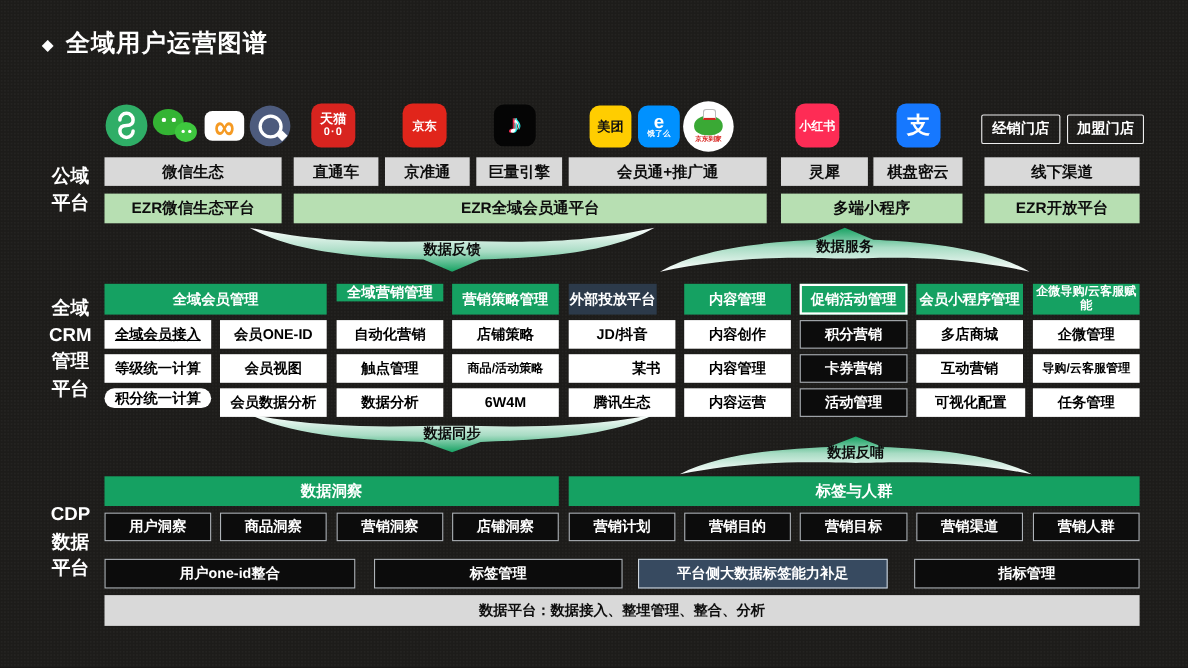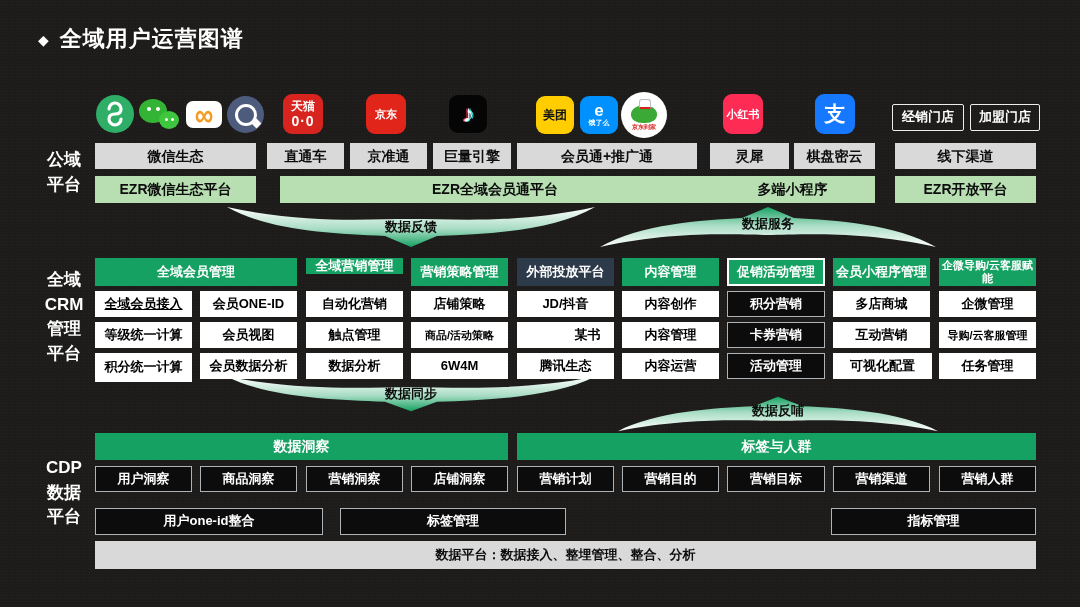--- a/index.html
+++ b/index.html
@@ -29,21 +29,21 @@
   .arrow-wrap svg{position:absolute;left:0;top:0;width:100%;height:100%;}
   .arrow-label{position:absolute;width:100%;text-align:center;color:#0d0d0d;
     font-weight:700;font-size:13px;}
   
   .icon{position:absolute;display:flex;align-items:center;justify-content:center;
     font-weight:700;flex-direction:column;}
   .r9{border-radius:9px;}
   .circle{border-radius:50%;}
   .tmall{background:#d8241f;color:#fff;}
   .tmall .t1{font-size:12px;line-height:1.1;}
-  .tmall .t2{font-size:14px;line-height:1;letter-spacing:1px;}
+  .tmall .t2{font-size:10px;line-height:1;letter-spacing:1px;}
   .jdicon{background:#e1251b;color:#fff;font-size:11px;}
   .douyin{background:#050505;color:#fff;}
   .douyin span{font-size:24px;text-shadow:1.5px 0 #25f4ee,-1.5px 0 #fe2c55;}
   .meituan{background:#ffcd00;color:#111;font-size:12px;}
   .eleme{background:#0091ff;color:#fff;}
   .eleme .e{font-size:17px;line-height:1;}
   .eleme .t{font-size:7px;line-height:1.2;}
   .jddj{background:#fff;}
   .jddj .roo{width:26px;height:18px;background:#3aa935;border-radius:50% 50% 45% 45%;position:relative;margin-top:6px;}
   .jddj .hat{position:absolute;left:8px;top:-6px;width:10px;height:7px;background:#fff;border:1px solid #bbb;border-bottom:2px solid #d8241f;border-radius:3px 3px 0 0;}
@@ -126,21 +126,21 @@
   <div class="box gray" style="left:95px;top:143px;width:161px;height:26px;">微信生态</div>
   <div class="box gray" style="left:267px;top:143px;width:77px;height:26px;">直通车</div>
   <div class="box gray" style="left:350px;top:143px;width:77px;height:26px;">京准通</div>
   <div class="box gray" style="left:433px;top:143px;width:78px;height:26px;">巨量引擎</div>
   <div class="box gray" style="left:517px;top:143px;width:180px;height:26px;">会员通+推广通</div>
   <div class="box gray" style="left:710px;top:143px;width:79px;height:26px;">灵犀</div>
   <div class="box gray" style="left:794px;top:143px;width:81px;height:26px;">棋盘密云</div>
   <div class="box gray" style="left:895px;top:143px;width:141px;height:26px;">线下渠道</div>
 
   <div class="box lgreen" style="left:95px;top:176px;width:161px;height:27px;">EZR微信生态平台</div>
-  <div class="box lgreen" style="left:280px;top:176px;width:430px;height:27px;">EZR全域会员通平台</div>
+  <div class="box lgreen" style="left:267px;top:176px;width:430px;height:27px;">EZR全域会员通平台</div>
   <div class="box lgreen" style="left:710px;top:176px;width:165px;height:27px;">多端小程序</div>
   <div class="box lgreen" style="left:895px;top:176px;width:141px;height:27px;">EZR开放平台</div>
 
   <div class="arrow-wrap" style="left:225px;top:206px;width:372px;height:42px;">
     <svg viewBox="0 0 372 42" preserveAspectRatio="none">
       <defs>
           <linearGradient id="gd1" x1="0" y1="0" x2="0" y2="1">
         <stop offset="0" stop-color="#ffffff"></stop>
             <stop offset="0.55" stop-color="#a8dcc4"></stop>
             <stop offset="1" stop-color="#17a263"></stop>
@@ -165,21 +165,21 @@
   </div>
 
   <div class="lbl" style="left:34px;top:268px;width:60px;">全域
 CRM
 管理
 平台</div>
 
   <div class="box ghead" style="left:95px;top:258px;width:202px;height:28px;">全域会员管理</div>
   <div class="box ghead" style="left:306px;top:258px;width:97px;height:16px;">全域营销管理</div>
   <div class="box ghead" style="left:411px;top:258px;width:97px;height:28px;">营销策略管理</div>
-  <div class="box dhead" style="left:517px;top:258px;width:97px;height:28px;">外部投放平台</div>
+  <div class="box dhead" style="left:517px;top:258px;width:80px;height:28px;">外部投放平台</div>
   <div class="box ghead" style="left:622px;top:258px;width:97px;height:28px;">内容管理</div>
   <div class="box ghead bordered" style="left:727px;top:258px;width:98px;height:28px;">促销活动管理</div>
   <div class="box ghead" style="left:833px;top:258px;width:97px;height:28px;">会员小程序管理</div>
   <div class="box ghead sm" style="left:939px;top:258px;width:97px;height:28px;">企微导购/云客服赋能</div>
 
   <div class="box white" style="left:95px;top:291px;width:97px;height:26px;text-decoration:underline;">全域会员接入</div>
   <div class="box white" style="left:200px;top:291px;width:97px;height:26px;">会员ONE-ID</div>
   <div class="box white" style="left:306px;top:291px;width:97px;height:26px;">自动化营销</div>
   <div class="box white" style="left:411px;top:291px;width:97px;height:26px;">店铺策略</div>
   <div class="box white" style="left:517px;top:291px;width:97px;height:26px;">JD/抖音</div>
@@ -191,21 +191,21 @@
   <div class="box white" style="left:95px;top:322px;width:97px;height:26px;">等级统一计算</div>
   <div class="box white" style="left:200px;top:322px;width:97px;height:26px;">会员视图</div>
   <div class="box white" style="left:306px;top:322px;width:97px;height:26px;">触点管理</div>
   <div class="box white sm" style="left:411px;top:322px;width:97px;height:26px;">商品/活动策略</div>
   <div class="box white" style="left:517px;top:322px;width:97px;height:26px;padding-left:44px;">某书</div>
   <div class="box white" style="left:622px;top:322px;width:97px;height:26px;">内容管理</div>
   <div class="box blk" style="left:727px;top:322px;width:98px;height:26px;">卡券营销</div>
   <div class="box white" style="left:833px;top:322px;width:97px;height:26px;">互动营销</div>
   <div class="box white sm" style="left:939px;top:322px;width:97px;height:26px;">导购/云客服管理</div>
 
-  <div class="box white" style="left:95px;top:353px;width:97px;height:29px;">积分统一计算</div>
+  <div class="box white" style="left:95px;top:353px;width:97px;height:18px;border-radius:12px;">积分统一计算</div>
   <div class="box white" style="left:200px;top:353px;width:97px;height:26px;">会员数据分析</div>
   <div class="box white" style="left:306px;top:353px;width:97px;height:26px;">数据分析</div>
   <div class="box white" style="left:411px;top:353px;width:97px;height:26px;">6W4M</div>
   <div class="box white" style="left:517px;top:353px;width:97px;height:26px;">腾讯生态</div>
   <div class="box white" style="left:622px;top:353px;width:97px;height:26px;">内容运营</div>
   <div class="box blk" style="left:727px;top:353px;width:98px;height:26px;">活动管理</div>
   <div class="box white" style="left:833px;top:353px;width:99px;height:26px;">可视化配置</div>
   <div class="box white" style="left:939px;top:353px;width:97px;height:26px;">任务管理</div>
 
   <div class="arrow-wrap" style="left:225px;top:376px;width:372px;height:36px;">
@@ -247,17 +247,18 @@
   <div class="box blk" style="left:306px;top:466px;width:97px;height:26px;">营销洞察</div>
   <div class="box blk" style="left:411px;top:466px;width:97px;height:26px;">店铺洞察</div>
   <div class="box blk" style="left:517px;top:466px;width:97px;height:26px;">营销计划</div>
   <div class="box blk" style="left:622px;top:466px;width:97px;height:26px;">营销目的</div>
   <div class="box blk" style="left:727px;top:466px;width:98px;height:26px;">营销目标</div>
   <div class="box blk" style="left:833px;top:466px;width:97px;height:26px;">营销渠道</div>
   <div class="box blk" style="left:939px;top:466px;width:97px;height:26px;">营销人群</div>
 
   <div class="box blk" style="left:95px;top:508px;width:228px;height:27px;">用户one-id整合</div>
   <div class="box blk" style="left:340px;top:508px;width:226px;height:27px;">标签管理</div>
+  <div class="box navy" style="left:580px;top:508px;width:227px;height:27px;">平台侧大数据标签能力补足</div>
   <div class="box blk" style="left:831px;top:508px;width:205px;height:27px;">指标管理</div>
 
   <div class="box gray" style="left:95px;top:541px;width:941px;height:28px;font-size:13px;">数据平台：数据接入、整埋管理、整合、分析</div>
 
 </div>
 
 </body></html>

